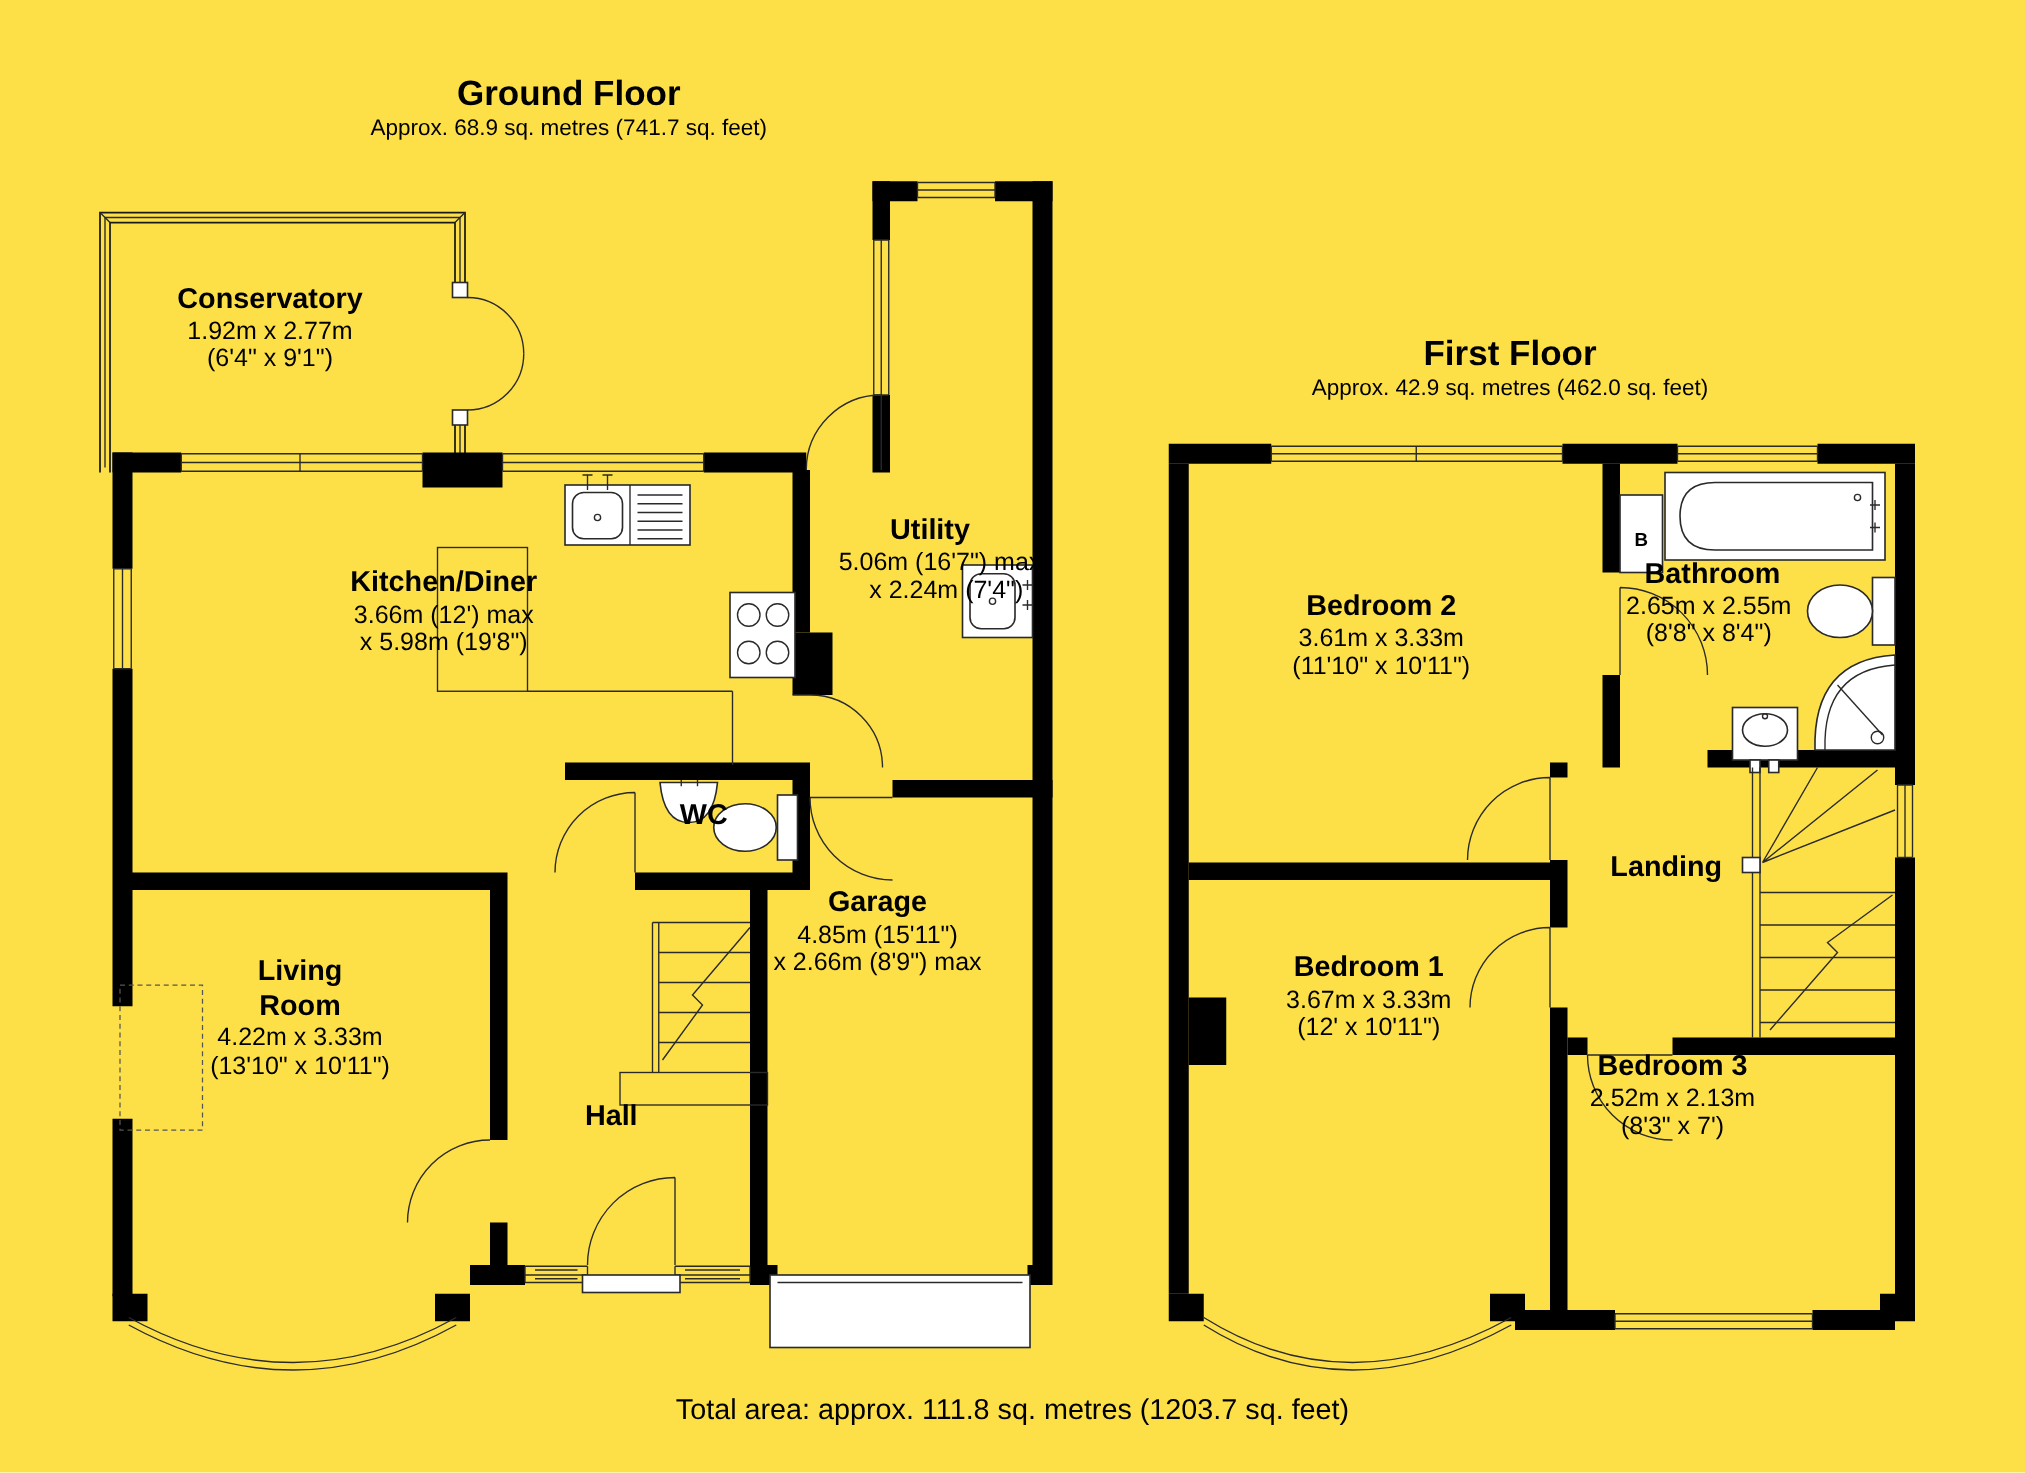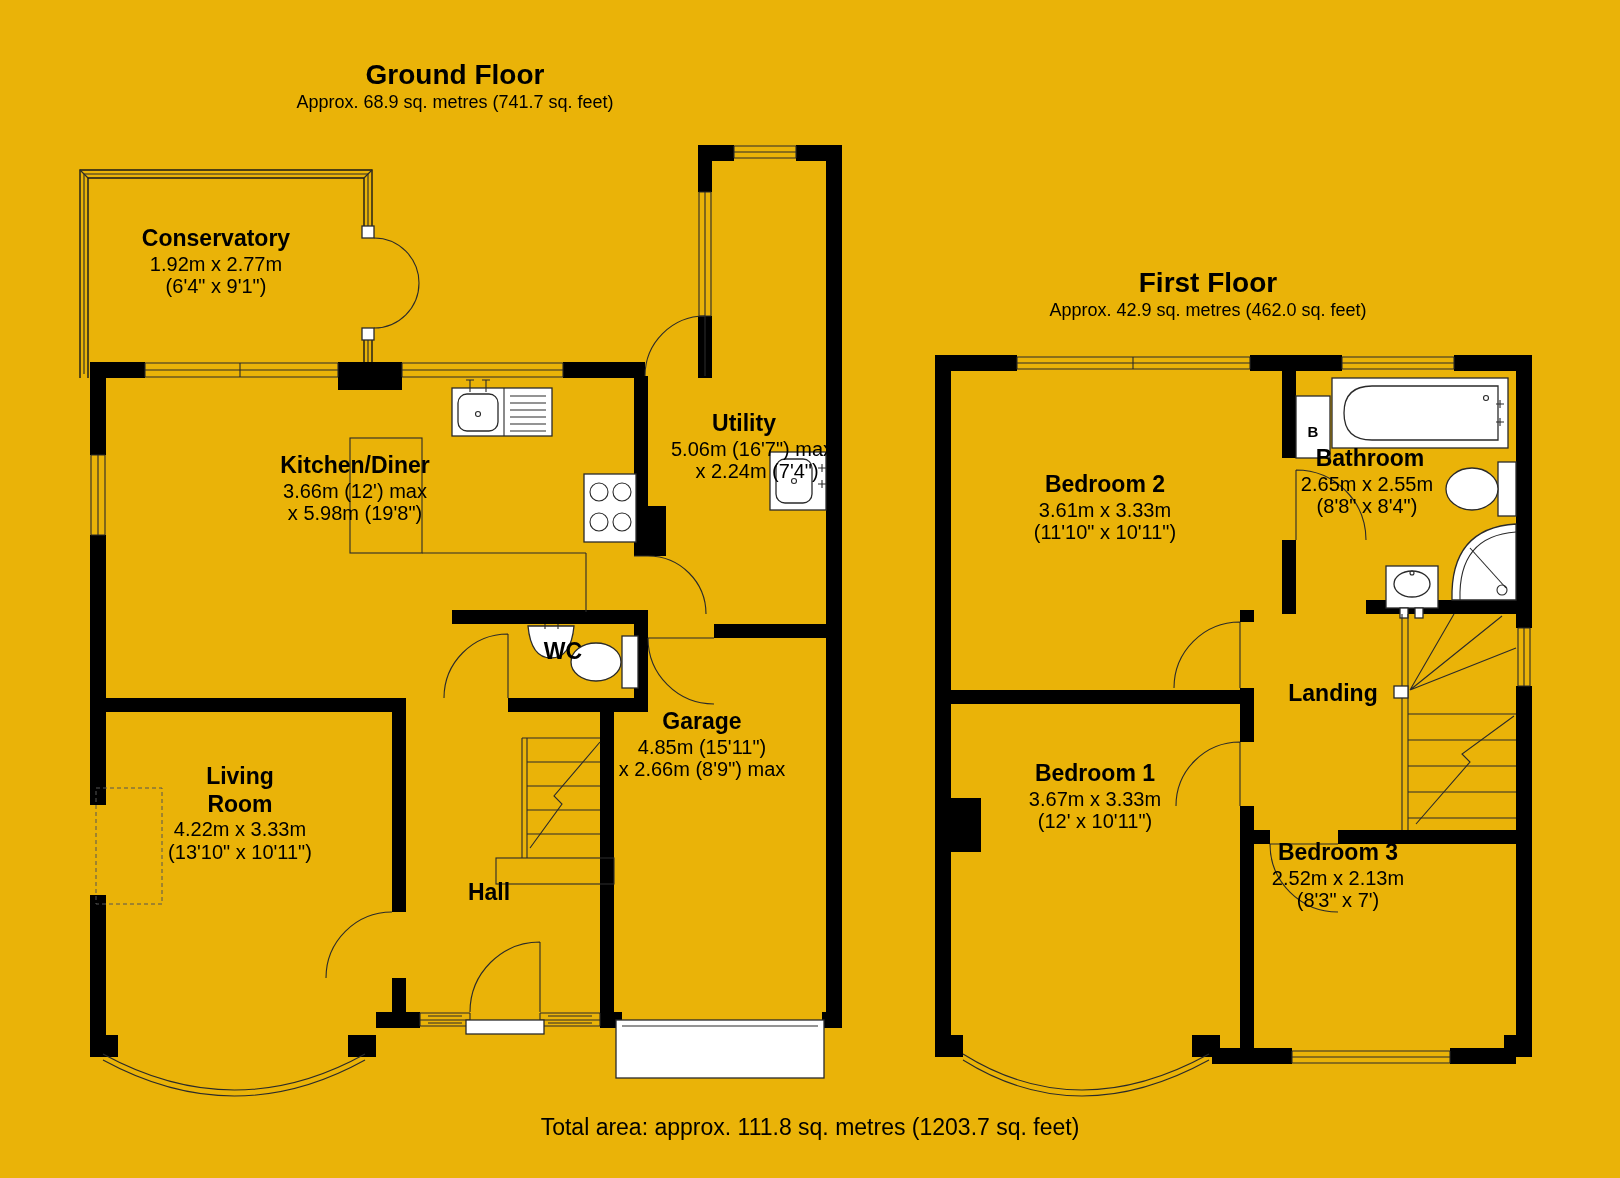--- a/index.html
+++ b/index.html
@@ -1,16 +1,16 @@
 <!DOCTYPE html>
 <html><head>
 <meta charset="utf-8">
 <style>
   html,body{margin:0;padding:0;background:#fff;}
-  .page{width:1620px;height:1178px;position:relative;background:#eab308;font-family:"Liberation Sans",sans-serif;}
+  .page{width:1620px;height:1178px;position:relative;background:#fde047;font-family:"Liberation Sans",sans-serif;}
   svg{display:block}
   .wall{fill:#000;stroke:none}
   .thin{fill:none;stroke:#1a1a1a;stroke-width:1.4}
   .thin2{fill:none;stroke:#2a2a2a;stroke-width:1.1}
   .fixture{fill:#fff;stroke:#2a2a2a;stroke-width:1.3}
   .dash{fill:none;stroke:#555;stroke-width:1;stroke-dasharray:4 3}
   .t-title{font-size:28px;font-weight:bold;fill:#000;text-anchor:middle}
   .t-sub{font-size:18px;fill:#000;text-anchor:middle}
   .t-room{font-size:23px;font-weight:bold;fill:#000;text-anchor:middle}
   .t-dim{font-size:20px;fill:#000;text-anchor:middle}

